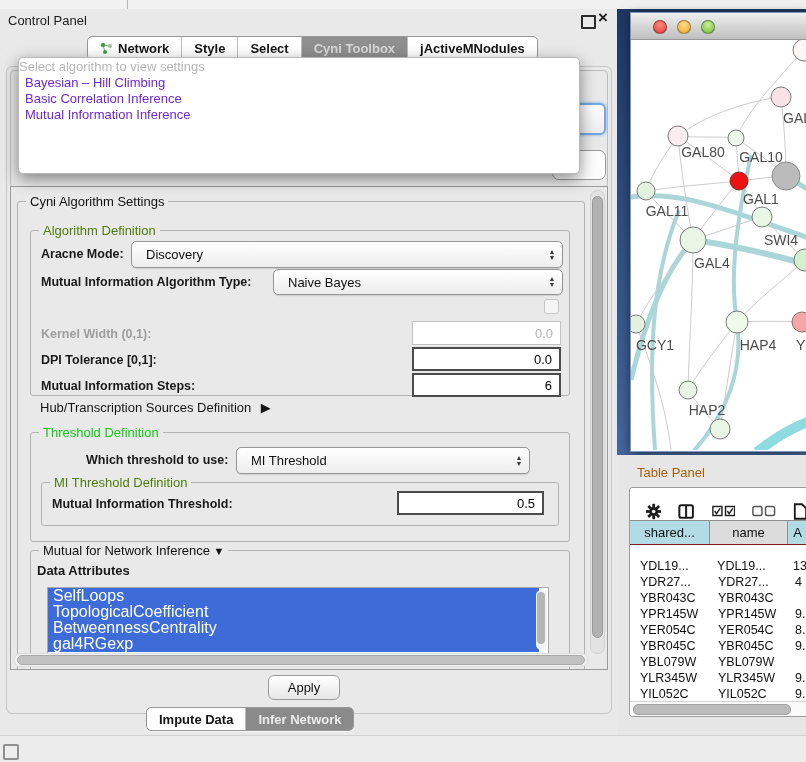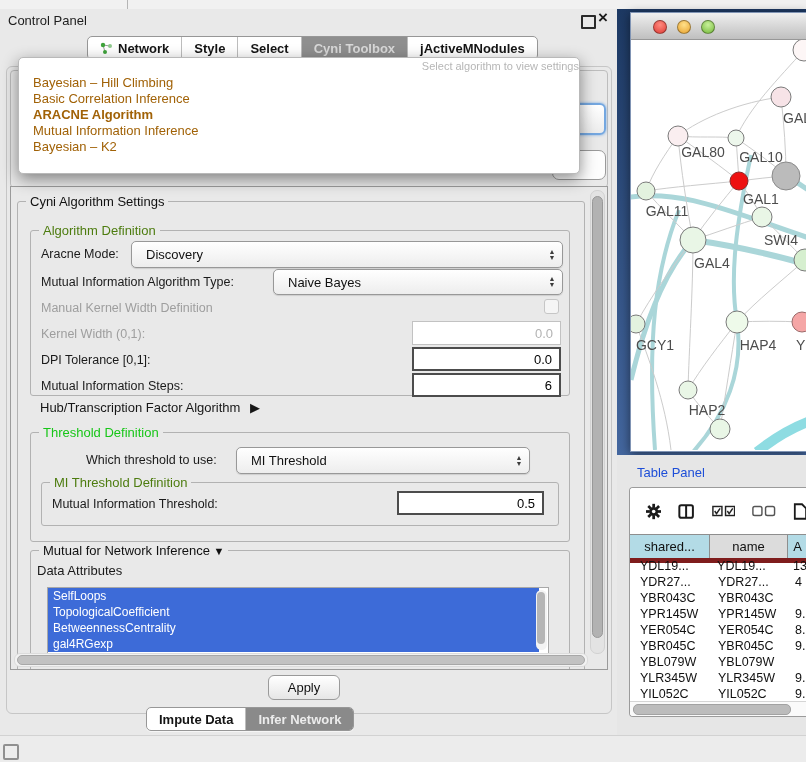--- a/index.html
+++ b/index.html
@@ -35,61 +35,61 @@
   .vsb{position:absolute;right:2px;top:3px;width:13px;height:462px;background:#e3e3e3;border-radius:7px;border:1px solid #d2d2d2}
   .vsb .thumb{position:absolute;left:1px;top:5px;width:9px;height:440px;background:#b2b2b2;border:1px solid #989898;border-radius:6px}
   .hsb{position:absolute;left:3px;bottom:2px;width:572px;height:12px;background:#f2f2f2;border-radius:6px;border:1px solid #dcdcdc}
   .hsb .thumb{position:absolute;left:2px;top:1px;right:2px;height:8px;background:#c2c2c2;border:1px solid #a8a8a8;border-radius:5px}
 
   .group{position:absolute;border:1px solid #b2b2b2;border-radius:3px}
   .gtitle{position:absolute;top:-8px;left:8px;background:#e9e9e9;padding:0 4px;font-size:13px;white-space:nowrap;color:#111}
   .gtitle.blue{color:#4d7c0f}
   .gtitle.green{color:#18c618}
 
-  .lbl{position:absolute;font-size:12.5px;font-weight:normal;color:#1a1a1a;white-space:nowrap}
+  .lbl{position:absolute;font-size:12.5px;font-weight:bold;color:#1a1a1a;white-space:nowrap}
   .lbl.dis{color:#9e9e9e}
   .plain{position:absolute;font-size:13px;color:#161616;white-space:nowrap}
 
   .combo{position:absolute;background:linear-gradient(#ffffff,#ededed);border:1px solid #989898;border-radius:5px;font-size:13px;display:flex;align-items:stretch;box-shadow:0 1px 1px rgba(0,0,0,.12)}
   .combo .val{padding-left:14px;flex:1;display:flex;align-items:center;color:#111}
   .combo .spin{width:20px;display:flex;flex-direction:column;align-items:center;justify-content:center;color:#3c3c3c;font-size:7px;line-height:6px}
 
   .field{position:absolute;background:#fff;text-align:right;font-size:13px;display:flex;align-items:center;justify-content:flex-end;padding-right:7px}
   .field.en{border:2px solid #4c4c4c;color:#000}
   .field.dis{border:1px solid #c2c2c2;color:#b3b3b3}
   .chk{position:absolute;width:13px;height:13px;border:1px solid #c6c6c6;border-radius:3px;background:#f5f5f5}
 
   .attr-list{position:absolute;background:#fff;border:1px solid #a8a8a8;overflow:hidden}
-  .attr-item{height:16px;line-height:16px;font-size:12px;color:#fff;background:#3d6bd8;padding-left:5px;width:calc(100% - 14px)}
+  .attr-item{height:16px;line-height:16px;font-size:16px;color:#fff;background:#3d6bd8;padding-left:5px;width:calc(100% - 14px)}
   .attr-sb{position:absolute;right:1px;top:2px;width:11px;height:60px;background:#f3f3f3;border-radius:6px}
   .attr-sb .thumb{position:absolute;left:1px;top:2px;width:8px;height:52px;background:#b5b5b5;border-radius:5px}
 
   .apply{position:absolute;left:268px;top:666px;width:70px;height:23px;background:linear-gradient(#ffffff,#e6e6e6);border:1px solid #9a9a9a;border-radius:6px;font-size:13px;color:#111;display:flex;align-items:center;justify-content:center}
 
   
   .dd{position:absolute;left:18px;top:57px;width:560px;height:115px;background:#fff;border:1px solid #b9b9b9;border-radius:5px;box-shadow:0 5px 16px rgba(0,0,0,.45);z-index:60}
-  .dd .prompt{text-align:right;color:#b6b6b6;font-size:11px;height:17px;line-height:17px}
-  .dd .item{font-size:13px;padding:0 14px;height:16px;line-height:16px;color:#a16207;white-space:nowrap}
+  .dd .prompt{text-align:left;color:#b6b6b6;font-size:13px;height:17px;line-height:17px}
+  .dd .item{font-size:13px;padding:0 6px;height:16px;line-height:16px;color:#6d28d9;white-space:nowrap}
   .dd .item.bold{font-weight:bold}
 
   
   .desktop{position:absolute;left:617px;top:9px;width:189px;height:446px;background:linear-gradient(#1d3963,#44679f)}
   .net-win{position:absolute;left:13px;top:3px;width:176px;height:438px;background:#fff;border:1px solid #8094b4;border-right:none;box-shadow:0 2px 10px rgba(0,0,0,.5)}
   .net-title{position:absolute;left:0;top:0;right:0;height:26px;background:linear-gradient(#efefef,#bfbfbf);border-bottom:1px solid #979797}
   .tl{position:absolute;top:7px;width:12px;height:12px;border-radius:50%;border:1px solid rgba(0,0,0,.35)}
   .tl.red{left:22px;background:radial-gradient(circle at 50% 32%,#ff8a80,#df3c35)}
   .tl.yellow{left:46px;background:radial-gradient(circle at 50% 32%,#ffe08a,#e8a22f)}
   .tl.green{left:70px;background:radial-gradient(circle at 50% 32%,#c8f09a,#74b93a)}
   .net-canvas{position:absolute;left:0;top:27px}
 
   .table-area{position:absolute;left:617px;top:455px;width:189px;height:280px;background:#e6e6e6}
-  .tp-title{position:absolute;left:20px;top:10px;font-size:13px;color:#1d4ed8}
+  .tp-title{position:absolute;left:20px;top:10px;font-size:13px;color:#a16207}
   .tp-win{position:absolute;left:12px;top:32px;width:177px;height:228px;background:#fff;border:1px solid #9b9b9b;border-right:none;border-radius:4px 0 0 4px;overflow:hidden}
   .tp-toolbar{position:absolute;left:0;top:0;right:0;height:46px;background:#fff;display:flex;align-items:center;gap:17px;padding-left:16px}
-  .tp-head{position:absolute;left:0;top:46px;right:0;height:23px;display:flex;border-top:1px solid #8e8e8e;border-bottom:5px solid #7f1d1d}
+  .tp-head{position:absolute;left:0;top:32px;right:0;height:23px;display:flex;border-top:1px solid #8e8e8e;border-bottom:1px solid #7f1d1d}
   .tp-head .hc{font-size:13px;color:#111;display:flex;align-items:center;justify-content:center;border-right:1px solid #8e8e8e;box-sizing:border-box}
   .hc.blue{background:#b3dbe6}
   .hc.gray{background:#dcdcdc}
   .tp-rows{position:absolute;left:0;top:70px;right:0;bottom:0;overflow:hidden}
   .tp-row{display:flex;height:16px;line-height:16px;font-size:12.5px;color:#111}
   .tp-row .c0{width:80px;padding-left:10px;box-sizing:border-box}
   .tp-row .c1{width:78px;padding-left:8px;box-sizing:border-box}
   .tp-row .c2{flex:1;padding-left:7px}
   .tp-hsb{position:absolute;left:0;right:0;bottom:0;height:14px;background:#fafafa;border-top:1px solid #d5d5d5}
   .tp-hsb .thumb{position:absolute;left:3px;top:2px;width:156px;height:9px;background:#bcbcbc;border:1px solid #a2a2a2;border-radius:5px}
@@ -155,35 +155,34 @@
           <span class="val">Discovery</span>
           <span class="spin">▲<br>▼</span>
         </div>
 
         <div class="lbl" style="left:10px;top:44px">Mutual Information Algorithm Type:</div>
         <div class="combo" style="left:242px;top:38px;width:288px;height:24px">
           <span class="val">Naive Bayes</span>
           <span class="spin">▲<br>▼</span>
         </div>
 
-        <div class="lbl dis" style="left:10px;top:70px">Manual Kernel Width Definition</div>
         <div class="chk" style="right:10px;top:68px"></div>
 
         <div class="lbl dis" style="left:10px;top:96px">Kernel Width (0,1):</div>
         <div class="field dis" style="right:8px;top:90px;width:140px;height:22px">0.0</div>
 
         <div class="lbl" style="left:10px;top:122px">DPI Tolerance [0,1]:</div>
         <div class="field en" style="right:8px;top:116px;width:138px;height:20px">0.0</div>
 
         <div class="lbl" style="left:10px;top:148px">Mutual Information Steps:</div>
         <div class="field en" style="right:8px;top:142px;width:138px;height:20px">6</div>
       </div>
 
       <div class="plain" style="left:22px;top:198px">
-        <span>Hub/Transcription Factor Algorithm</span>
+        <span>Hub/Transcription Sources Definition</span>
         <span style="font-size:13px;margin-left:6px">▶</span>
       </div>
 
       <div class="group" style="left:12px;top:230px;width:538px;height:108px">
         <div class="gtitle green">Threshold Definition</div>
 
         <div class="lbl" style="left:55px;top:20px">Which threshold to use:</div>
         <div class="combo" style="left:205px;top:14px;width:292px;height:25px">
           <span class="val">MI Threshold</span>
           <span class="spin">▲<br>▼</span>
@@ -231,23 +230,21 @@
     <div class="tab sel">
         <span>Infer Network</span>
       </div>
   </div>
 </div>
 
 <div class="dd">
   <div class="prompt">Select algorithm to view settings</div>
   <div class="item">Bayesian – Hill Climbing</div>
   <div class="item">Basic Correlation Inference</div>
-  <div class="item bold">ARACNE Algorithm</div>
   <div class="item">Mutual Information Inference</div>
-  <div class="item">Bayesian – K2</div>
 </div>
 
 <div class="desktop">
   <div class="net-win">
     <div class="net-title">
       <div class="tl red"></div>
       <div class="tl yellow"></div>
       <div class="tl green"></div>
     </div>
     <svg class="net-canvas" width="175" height="410" viewBox="0 0 175 410">

